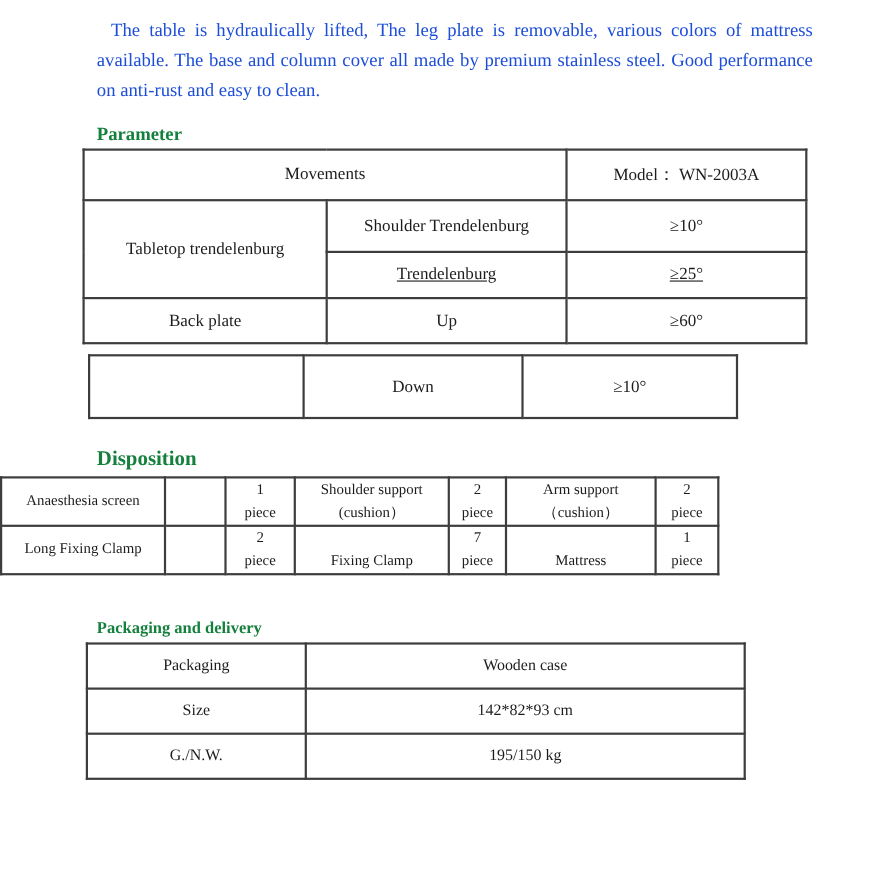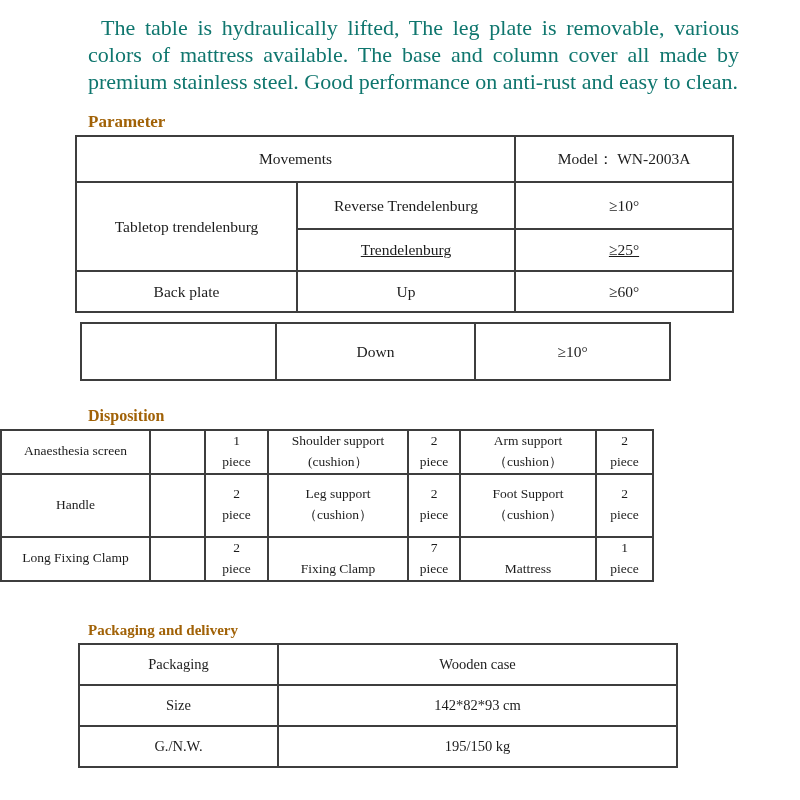--- a/index.html
+++ b/index.html
@@ -11,32 +11,32 @@
     position: relative;
     width: 800px;
     height: 800px;
     background: #ffffff;
     color: #1c1c1c;
     font-family: "Liberation Serif", "DejaVu Serif", serif;
     overflow: hidden;
   }
   .intro {
     margin: 14px 61px 0 88px;
-    font-size: 22px;
+    font-size: 17px;
     line-height: 27px;
     text-align: justify;
     text-indent: 13px;
-    color: #0f766e;
+    color: #1d4ed8;
   }
   .section-heading {
     font-weight: bold;
-    color: #a16207;
+    color: #15803d;
   }
   .h-parameter   { margin: 17px 0 3px 88px; font-size: 17px; }
-  .h-disposition { margin: 26px 0 4px 88px; font-size: 16px; font-family: Liberation Serif, serif; }
+  .h-disposition { margin: 26px 0 4px 88px; font-size: 19px; font-family: Liberation Serif, serif; }
   .h-packaging   { margin: 40px 0 4px 88px; font-size: 15px; }
 
   table {
     border-collapse: collapse;
     table-layout: fixed;
   }
   td {
     border: 2px solid #3d3d3d;
     text-align: center;
     vertical-align: middle;
@@ -77,21 +77,21 @@
         <col style="width:218px">
         <col style="width:218px">
       </colgroup>
     <tbody>
         <tr class="row-a">
       <td colspan="2">Movements</td>
       <td>Model： WN-2003A</td>
     </tr>
     <tr class="row-b">
       <td rowspan="2">Tabletop trendelenburg</td>
-      <td>Reverse Trendelenburg</td>
+      <td>Shoulder Trendelenburg</td>
       <td>≥10°</td>
     </tr>
     <tr class="row-c">
       <td>Trendelenburg</td>
       <td>≥25°</td>
     </tr>
     <tr class="row-d">
       <td>Back plate</td>
       <td>Up</td>
       <td>≥60°</td>
@@ -134,34 +134,20 @@
 piece</td>
       <td>Shoulder support
 (cushion）</td>
       <td>2
 piece</td>
       <td>Arm support
 （cushion）</td>
       <td>2
 piece</td>
     </tr>
-    <tr class="row-g">
-      <td>Handle</td>
-      <td></td>
-      <td>2
-piece</td>
-      <td>Leg support
-（cushion）</td>
-      <td>2
-piece</td>
-      <td>Foot Support
-（cushion）</td>
-      <td>2
-piece</td>
-    </tr>
     <tr class="row-h">
       <td>Long Fixing Clamp</td>
       <td></td>
       <td>2
 piece</td>
       <td>
 Fixing Clamp</td>
       <td>7
 piece</td>
       <td>

